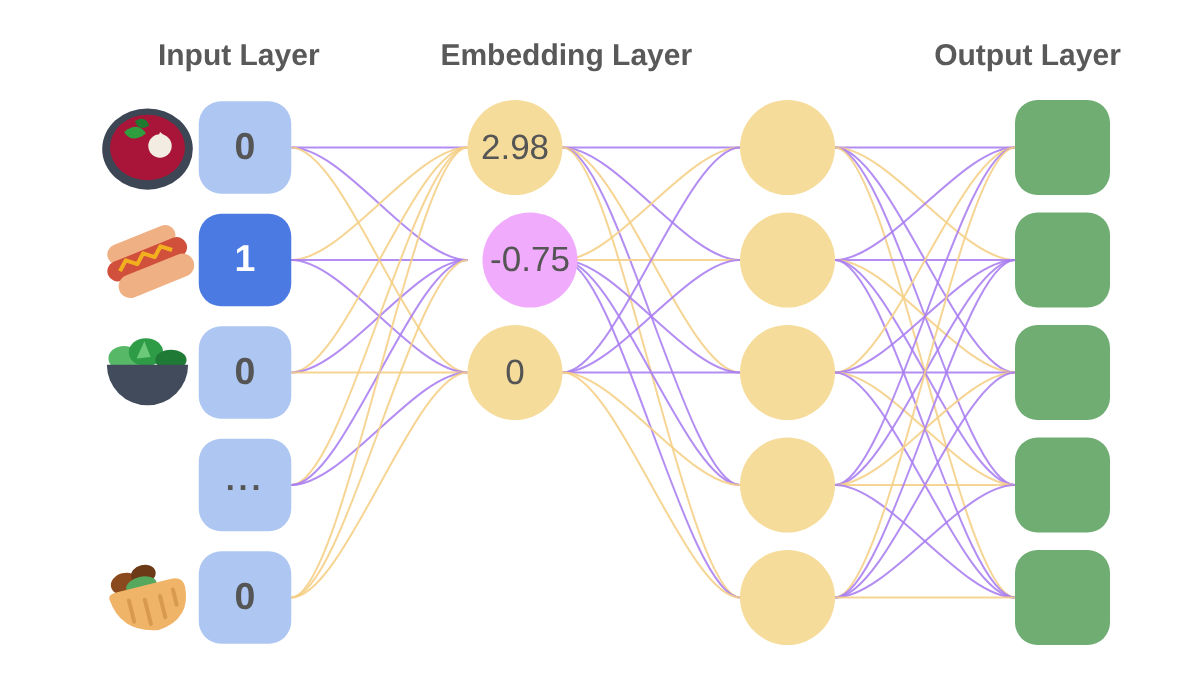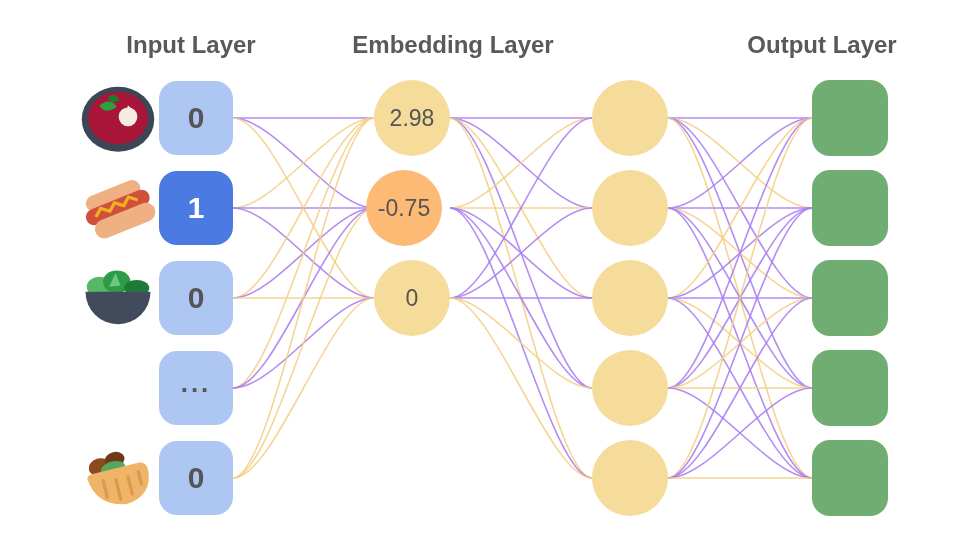--- a/index.html
+++ b/index.html
@@ -13,21 +13,21 @@
   }
   #edges-svg{position:absolute;left:0;top:0;}
   .node{
     position:absolute;display:flex;align-items:center;justify-content:center;
     box-sizing:border-box;
   }
   .input-square{width:74px;height:74px;border-radius:18px;}
   .input-square .val{font-size:30px;font-weight:bold;}
   .input-square .dots{font-size:26px;font-weight:bold;letter-spacing:3px;line-height:0;padding-bottom:10px;}
   .emb-circle,.hidden-circle{width:76px;height:76px;border-radius:50%;}
-  .emb-circle .val{font-size:23px;}
+  .emb-circle .val{font-size:28px;}
   .output-square{width:76px;height:76px;border-radius:18px;}
   .food-icon{position:absolute;width:84px;height:80px;}
   .food-icon svg{width:100%;height:100%;}
 </style>
 </head>
 <body>
 
 <div class="canvas">
   <div class="layer-title" style="left:191px;top:31px;">Input Layer</div>
   <div class="layer-title" style="left:433px;top:31px;margin-left:20px;">Embedding Layer</div>
@@ -135,21 +135,21 @@
    <path d="M8 27 Q10 50 34 54 Q56 52 57 31 Q57 24 49 24 L14 24 Q8 24 8 27 Z" fill="#f0b468"></path>
    <path d="M20 31 v14 M30 33 v16 M40 33 v14 M49 31 v10" stroke="#d89a4e" stroke-width="2.6" stroke-linecap="round" fill="none"></path>
   </g>
  </svg></div>
       <div class="node input-square" style="left:159px;top:441px;background:#aec6f2;">
         <span class="val" style="color:#555555;">0</span>
       </div>
       <div class="node emb-circle" style="left:374px;top:80px;background:#f6dc9a;">
         <span class="val" style="color:#555555;">2.98</span>
       </div>
-      <div class="node emb-circle" style="left:366px;top:170px;background:#fdba74;">
+      <div class="node emb-circle" style="left:386px;top:170px;background:#f0abfc;">
         <span class="val" style="color:#555555;">-0.75</span>
       </div>
       <div class="node emb-circle" style="left:374px;top:260px;background:#f6dc9a;">
         <span class="val" style="color:#555555;">0</span>
       </div>
       <div class="node hidden-circle" style="left:592px;top:80px;background:#f6dc9a;"></div>
       <div class="node hidden-circle" style="left:592px;top:170px;background:#f6dc9a;"></div>
       <div class="node hidden-circle" style="left:592px;top:260px;background:#f6dc9a;"></div>
       <div class="node hidden-circle" style="left:592px;top:350px;background:#f6dc9a;"></div>
       <div class="node hidden-circle" style="left:592px;top:440px;background:#f6dc9a;"></div>

